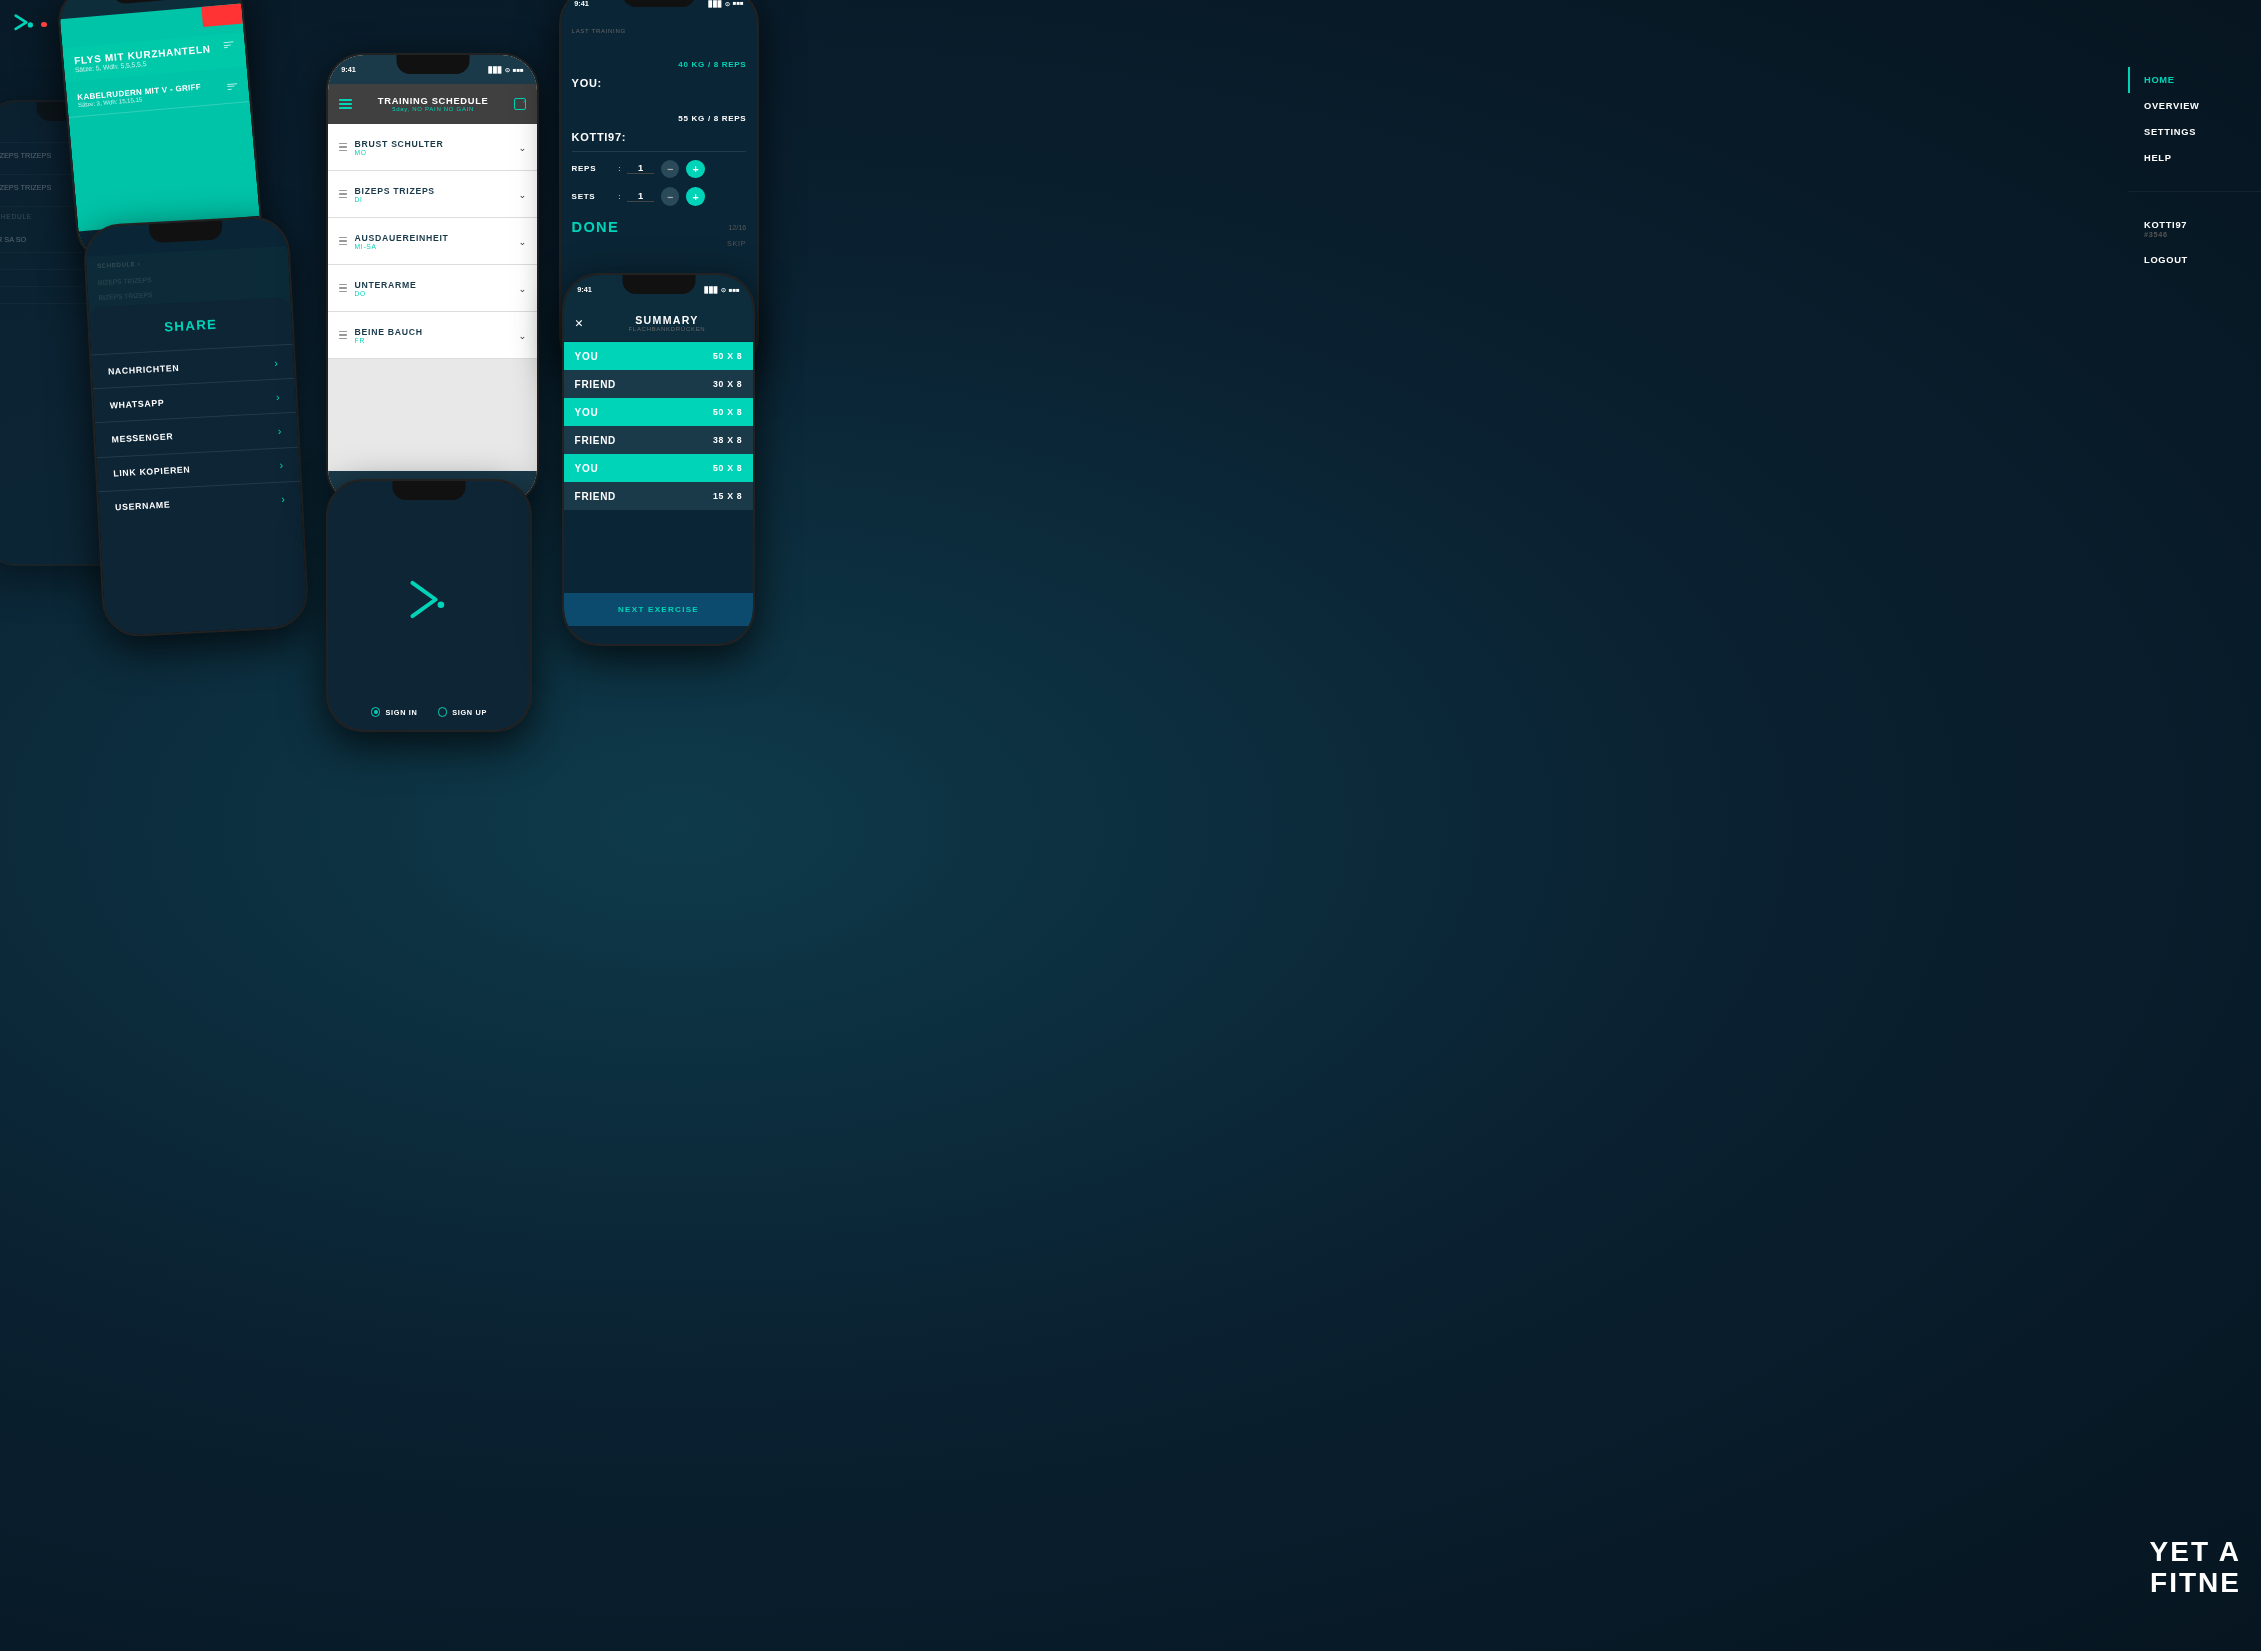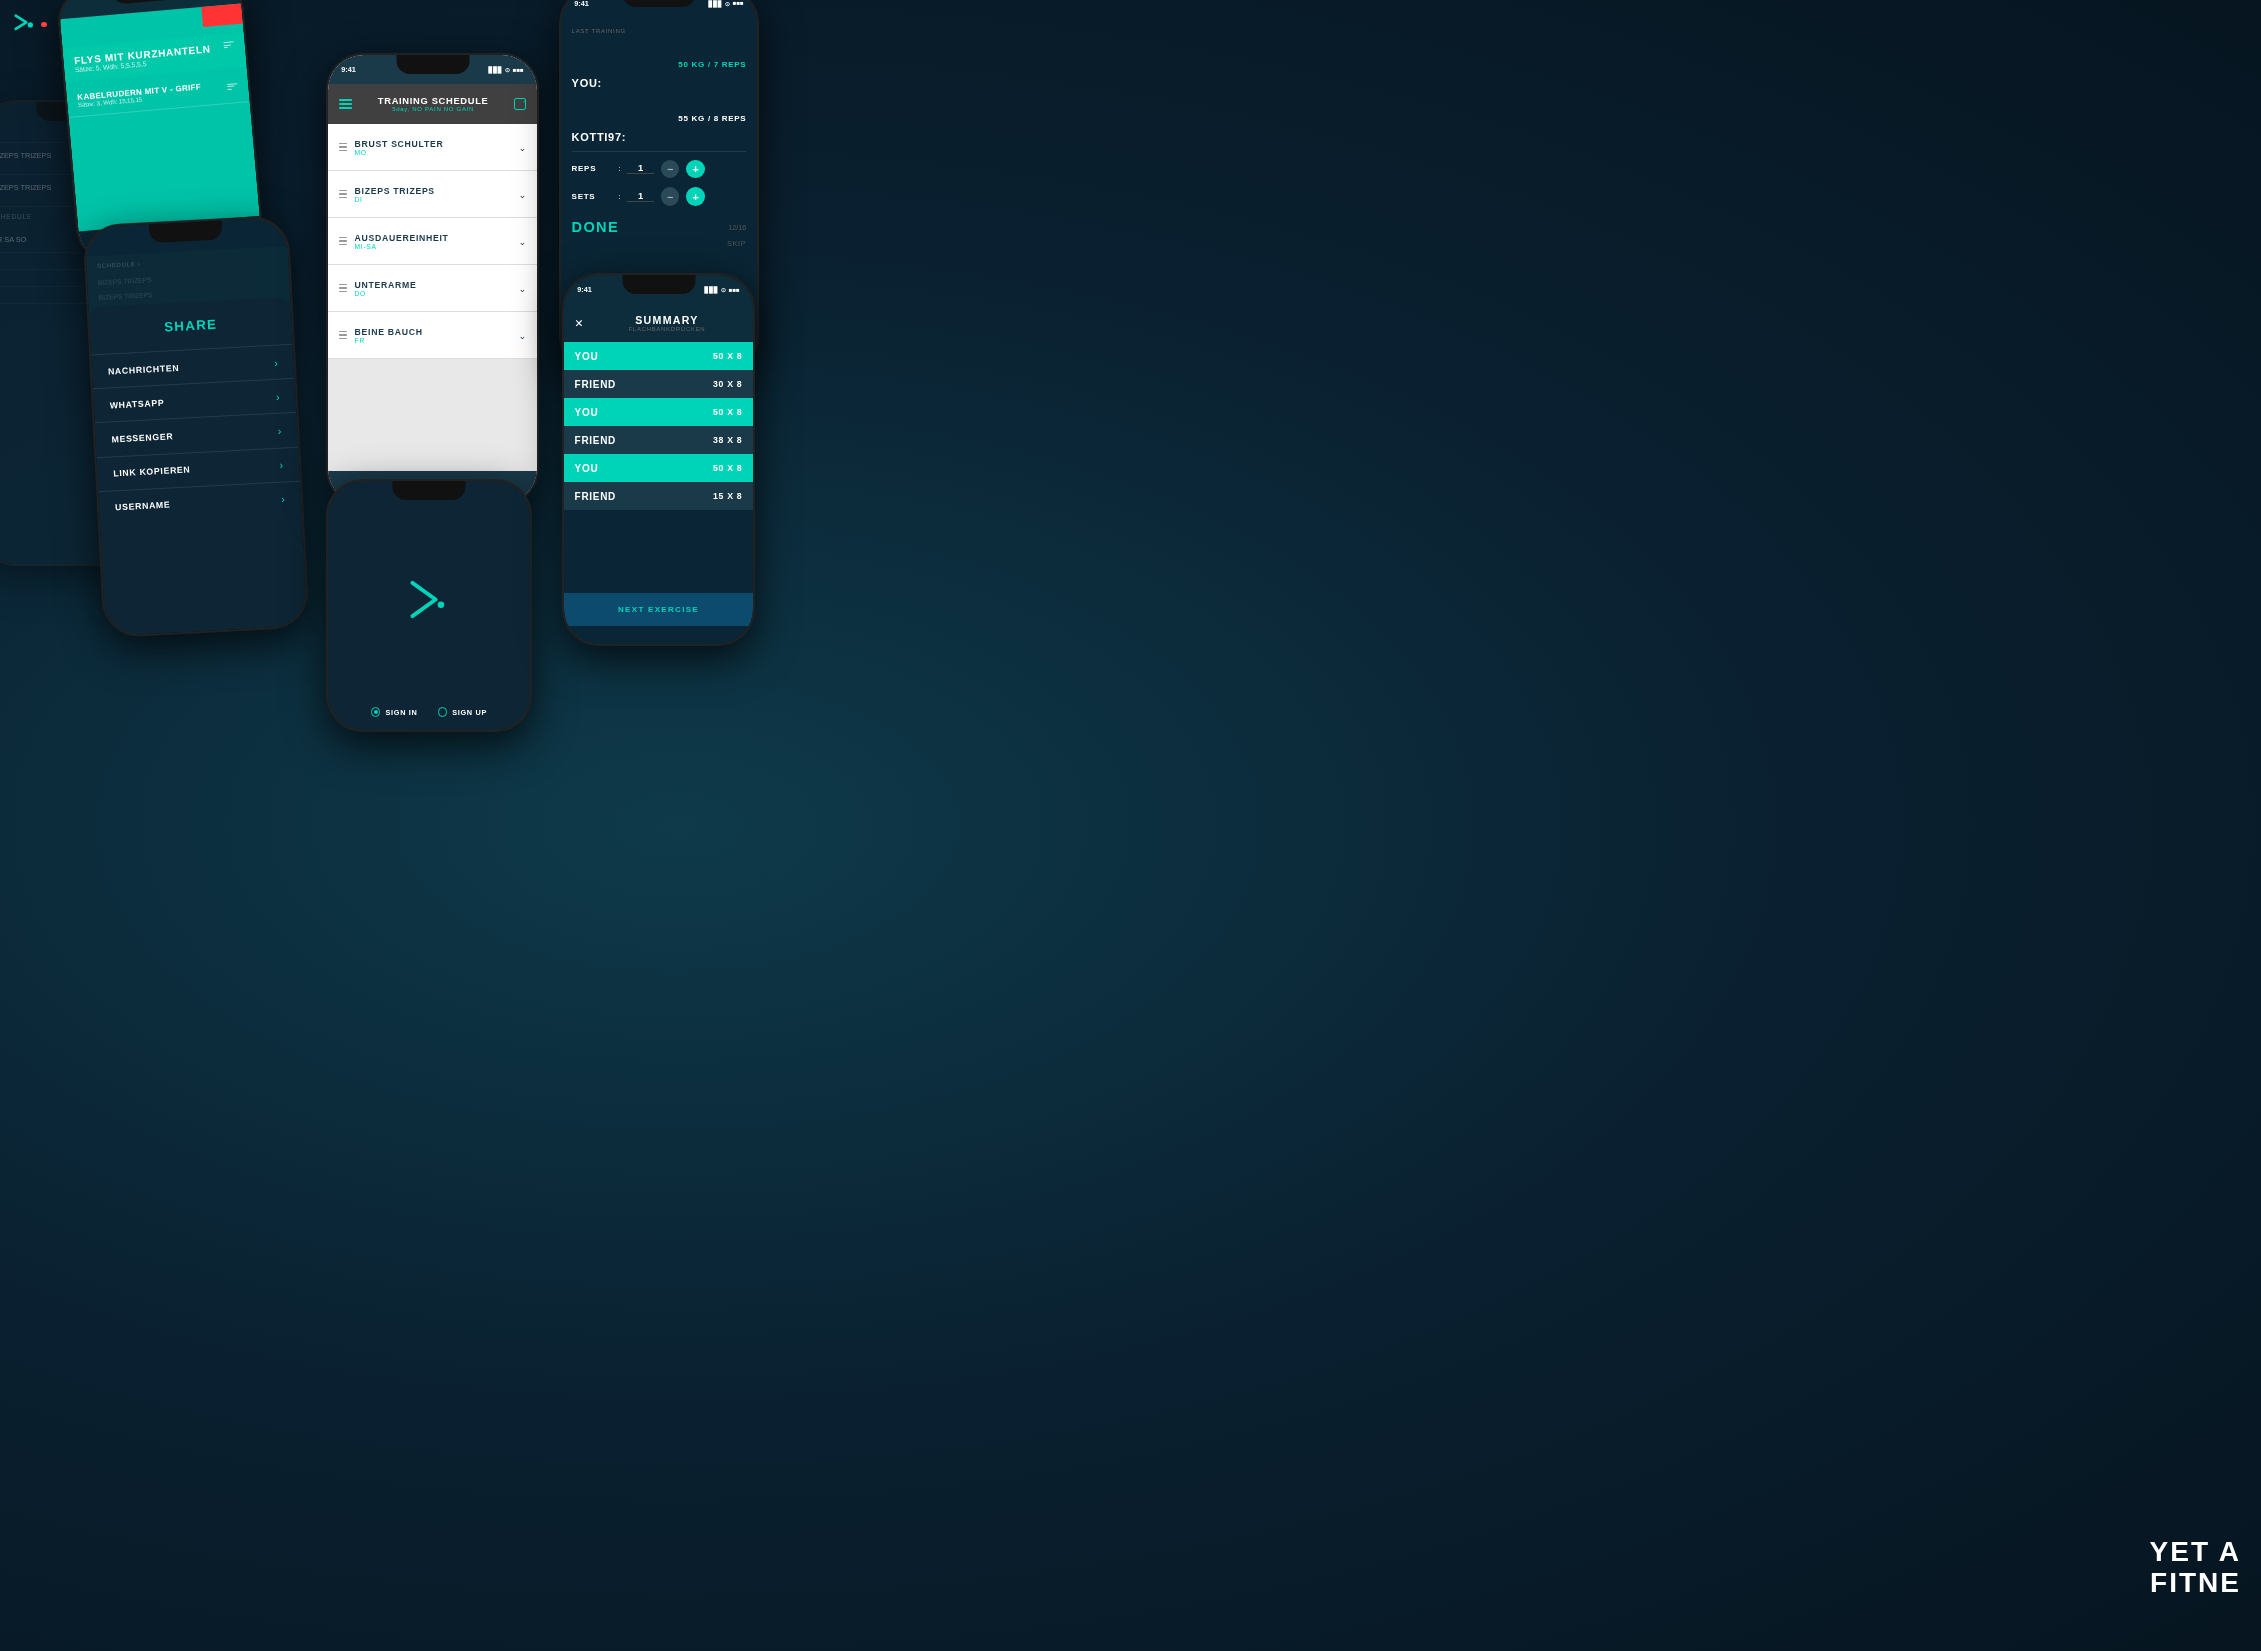--- a/index.html
+++ b/index.html
@@ -1034,21 +1034,21 @@
           <span style="font-size:6px;">⊙</span>
           <span style="font-size:6px;">■■■</span>
         </div>
       </div>
 
       <div class="tracker-content">
         <div class="last-training-label">LAST TRAINING</div>
 
         <div class="tracker-row">
           <span class="tracker-you">YOU:</span>
-          <span class="tracker-value-cyan">50 KG / 7 REPS</span>
+          <span class="tracker-value-cyan">40 KG / 8 REPS</span>
         </div>
 
         <div class="tracker-row">
           <span class="tracker-you">KOTTI97:</span>
           <span class="tracker-value-white">55 KG / 8 REPS</span>
         </div>
 
         <div class="divider"></div>
 
         <div class="counter-row">
@@ -1130,20 +1130,44 @@
           <span class="sum-value">15 X 8</span>
         </div>
 
         <div style="position:absolute;bottom:18px;left:0;right:0;height:33px;background:#0c4a6e;display:flex;align-items:center;justify-content:center;">
           <span style="font-size:8px;font-weight:700;color:#00d4b8;letter-spacing:1.3px;">NEXT EXERCISE</span>
         </div>
       </div>
     </div>
   </div>
 
+  <div class="sidebar-nav">
+    <div class="nav-item active">
+      <span>HOME</span>
+    </div>
+    <div class="nav-item">
+      <span>OVERVIEW</span>
+    </div>
+    <div class="nav-item">
+      <span>SETTINGS</span>
+    </div>
+    <div class="nav-item">
+      <span>HELP</span>
+    </div>
+
+    <div class="nav-divider"></div>
+
+    <div class="nav-item">
+      <span>KOTTI97</span>
+      <div style="font-size:7.3px;color:#555;letter-spacing:0.7px;">#3546</div>
+    </div>
+    <div class="nav-item">
+      <span>LOGOUT</span>
+    </div>
+  </div>
 
   <div class="app-logo">
     <span class="logo-mark">
       <svg width="24" height="18.6" viewBox="0 0 36 28">
         <polyline points="4,4 20,14 4,24" stroke="#00d4b8" stroke-width="4" fill="none" stroke-linecap="round" stroke-linejoin="round"></polyline>
         <circle cx="26" cy="18" r="4" fill="#00d4b8"></circle>
       </svg>
     </span>
     <div class="logo-dot-red"></div>
   </div>

